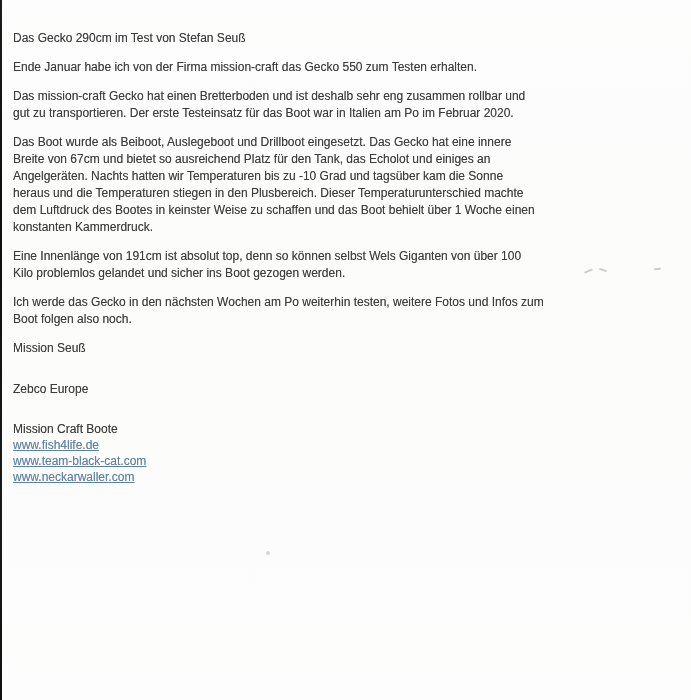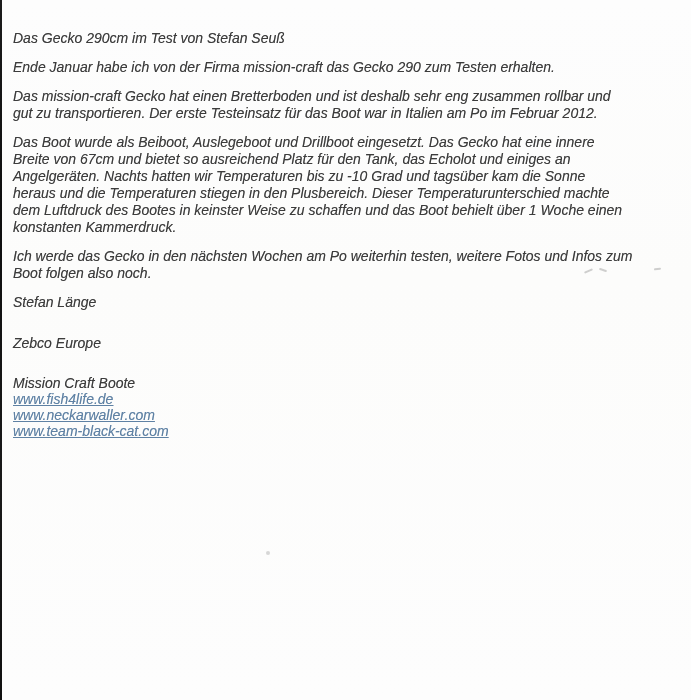--- a/index.html
+++ b/index.html
@@ -24,23 +24,22 @@
     width: 2px;
     height: 700px;
     background: linear-gradient(180deg, #1c1c1c 0%, #0e0e0e 30%, #1a1a1a 70%, #101010 100%);
   }
   .content {
     position: absolute;
     left: 13px;
     top: 30px;
     width: 668px;
     color: #3c3c3c;
-    font-size: 14px;
+    font-size: 12px;
     text-shadow: 0 0 0.5px rgba(70,70,70,0.55);
-    font-style: italic;
   }
   .content p {
     margin: 0 0 12px 0;
     line-height: 17px;
     white-space: pre-line;
   }
   .sig-block {
     margin-top: 12px;
     line-height: 16px;
   }
@@ -68,39 +67,41 @@
   .smudge-4 { left: 266px; top: 551px; width: 4px;  height: 4px; border-radius: 50%; opacity: 0.45; }
 </style>
 </head>
 <body>
 
 <div class="page">
   <div class="scan-edge"></div>
 
   <div class="content">
     <p>Das Gecko 290cm im Test von Stefan Seuß</p>
-    <p>Ende Januar habe ich von der Firma mission-craft das Gecko 290 zum Testen erhalten.</p>
+    <p>Ende Januar habe ich von der Firma mission-craft das Gecko 550 zum Testen erhalten.</p>
     <p>Das mission-craft Gecko hat einen Bretterboden und ist deshalb sehr eng zusammen rollbar und
-gut zu transportieren. Der erste Testeinsatz für das Boot war in Italien am Po im Februar 2012.</p>
+gut zu transportieren. Der erste Testeinsatz für das Boot war in Italien am Po im Februar 2020.</p>
     <p>Das Boot wurde als Beiboot, Auslegeboot und Drillboot eingesetzt. Das Gecko hat eine innere
 Breite von 67cm und bietet so ausreichend Platz für den Tank, das Echolot und einiges an
 Angelgeräten. Nachts hatten wir Temperaturen bis zu -10 Grad und tagsüber kam die Sonne
 heraus und die Temperaturen stiegen in den Plusbereich. Dieser Temperaturunterschied machte
 dem Luftdruck des Bootes in keinster Weise zu schaffen und das Boot behielt über 1 Woche einen
 konstanten Kammerdruck.</p>
+    <p>Eine Innenlänge von 191cm ist absolut top, denn so können selbst Wels Giganten von über 100
+Kilo problemlos gelandet und sicher ins Boot gezogen werden.</p>
     <p>Ich werde das Gecko in den nächsten Wochen am Po weiterhin testen, weitere Fotos und Infos zum
 Boot folgen also noch.</p>
-    <p>Stefan Länge</p>
+    <p>Mission Seuß</p>
 
     <div class="sig-block">
       <div>Zebco Europe</div>
       <div>Mission Craft Boote</div>
       <a class="sig-link">www.fish4life.de</a>
+      <a class="sig-link">www.team-black-cat.com</a>
       <a class="sig-link">www.neckarwaller.com</a>
-      <a class="sig-link">www.team-black-cat.com</a>
     </div>
   </div>
 
   <div class="smudge smudge-1"></div>
   <div class="smudge smudge-2"></div>
   <div class="smudge smudge-3"></div>
   <div class="smudge smudge-4"></div>
 </div>
 
 </body></html>

